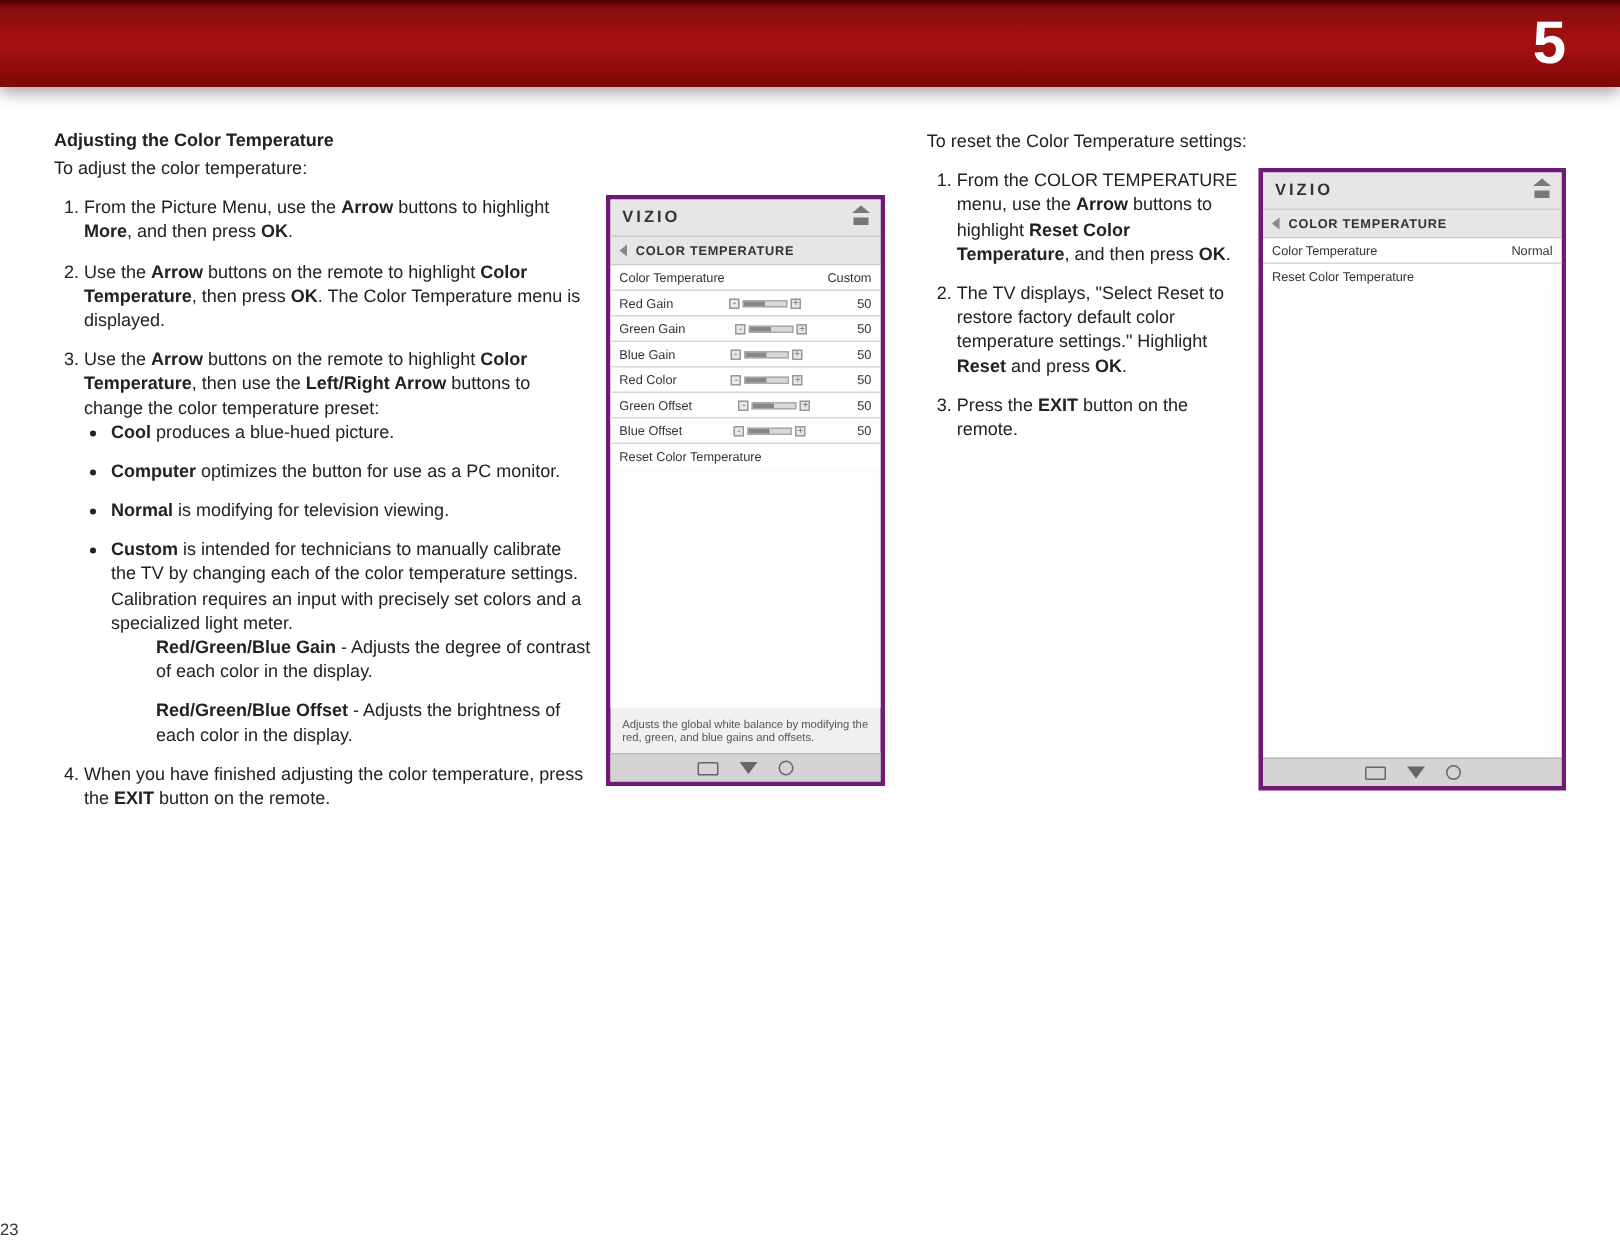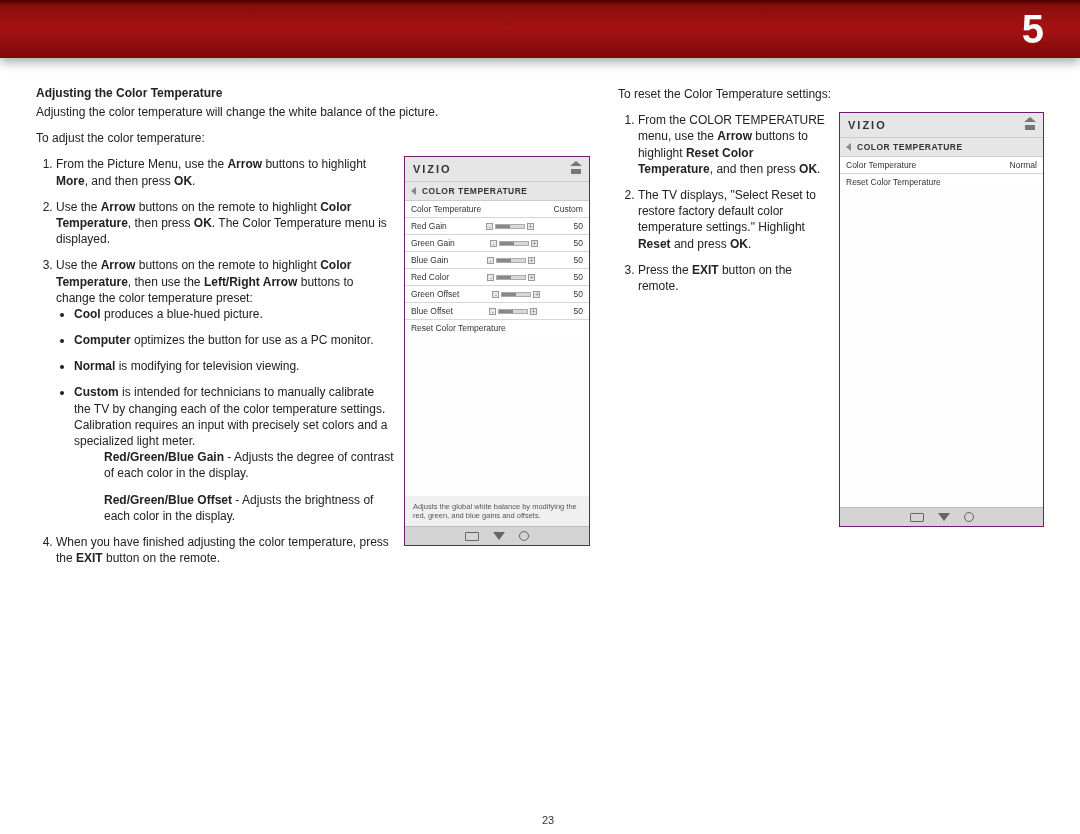--- a/index.html
+++ b/index.html
@@ -39,21 +39,21 @@
   p { margin-bottom: 10px; }
   ol { padding-left: 20px; margin-bottom: 10px; }
   ol > li { margin-bottom: 10px; }
   ul.bullets { list-style: disc; padding-left: 18px; }
   ul.bullets > li { margin-bottom: 10px; }
   .indent-desc { padding-left: 30px; margin-bottom: 10px; }
   b { font-weight: 700; }
   .wrap-left { float: right; width: 186px; margin: 0 0 10px 10px; }
   .wrap-right-fix { float: right; width: 205px; margin: 0 0 10px 10px; }
   .tvshot {
-    border: 1px solid #701a75;
+    border: 3px solid #701a75;
     background: #f0f0f0;
     font-size: 9px;
     color: #333;
     display: flex;
     flex-direction: column;
   }
   .tvshot .brandrow {
     display: flex; align-items: center; justify-content: space-between;
     padding: 6px 8px;
     background: #e6e6e6;
@@ -127,37 +127,36 @@
     border-left: 6px solid transparent;
     border-right: 6px solid transparent;
     border-top: 8px solid #666;
   }
   .ic-gear {
     width: 10px; height: 10px; border: 1.5px solid #666; border-radius: 50%;
     position: relative;
   }
   .tvshot-tall { height: 415px; }
   .pagefoot {
-    position: absolute; bottom: 8px; left: 16px; right: 0; text-align: center;
+    position: absolute; bottom: 8px; left: 0; right: 0; 
     font-size: 11px; color: #333;
   }
 </style>
 </head>
 <body>
 
 <div class="topbar">
   <span class="chapter">5</span>
 </div>
 
 <div class="content">
 
   <div class="col col-left">
 
     <div class="h2">Adjusting the Color Temperature</div>
-    <p>Adjusting the color temperature will change the white balance of the picture.</p>
     <p>To adjust the color temperature:</p>
 
     <div class="wrap-left">
       <div class="tvshot">
         <div class="brandrow">
           <span class="brand">VIZIO</span>
           <span class="home-icon"></span>
         </div>
         <div class="back-title">
           <span class="back-tri"></span>

